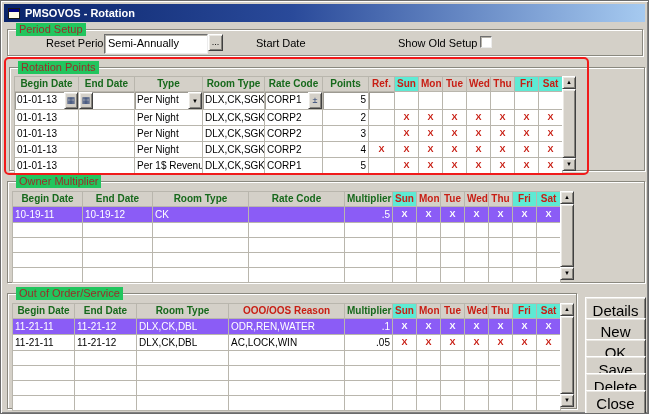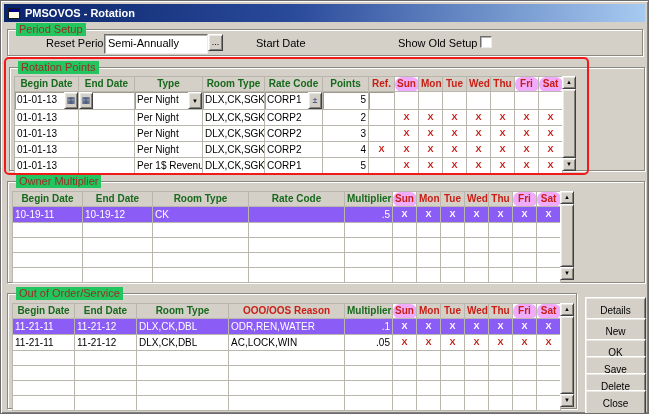--- a/index.html
+++ b/index.html
@@ -20,33 +20,33 @@
   .lbl { position:absolute; font-size:11px; color:#000; white-space:nowrap; }
   .field { position:absolute; background:#ffffff; border:1px solid;
            border-color:#6e6e6e #ececec #ececec #6e6e6e; box-shadow: inset 1px 1px 0 #b5b2aa; }
   .field span { display:block; font-size:11px; line-height:14px; padding:1px 3px; white-space:nowrap; overflow:hidden; }
   .field.gray { background:#d9d5cd; }
   .ellipsis-btn, .btn, .mini-btn, .combo-btn, .vs-btn {
     background:#d4d0c8; border:1px solid; border-color:#ffffff #404040 #404040 #ffffff;
     box-shadow: inset 1px 1px 0 #eae8e3, inset -1px -1px 0 #84827c;
     font-family:inherit; color:#000; padding:0; cursor:default; }
   .ellipsis-btn { position:absolute; width:15px; height:17px; font-size:9px; line-height:9px; }
-  .btn { position:absolute; left:584px; width:61px; height:26px; font-size:10px; }
+  .btn { position:absolute; left:584px; width:61px; height:26px; font-size:15px; }
   .checkbox { position:absolute; width:12px; height:12px; background:#ffffff; border:1px solid;
               border-color:#6e6e6e #ececec #ececec #6e6e6e; box-shadow: inset 1px 1px 0 #b5b2aa; }
   .annotation { position:absolute; border:2px solid #f01a1a; border-radius:5px; z-index:60; pointer-events:none; }
   .grid { position:absolute; border-collapse:collapse; table-layout:fixed; background:#ffffff; }
   .grid th, .grid td { border:1px solid #b9b6ad; padding:0 2px; font-size:10px; white-space:nowrap; overflow:hidden; }
   .grid th { background:#d4d0c8; height:14px; line-height:14px; font-weight:bold; text-align:center; }
   .grid td { height:15px; line-height:15px; color:#000; }
   .rot tbody tr.row td { height:16px; }
   th.grn { color:#17691c; }
   th.red { color:#c81e14; }
   th.day { text-align:center; color:#c81e14; }
-  th.wkend { background:#f0abfc;border-radius:7px; }
+  th.wkend { background:#5eead4; }
   td.day { text-align:center; color:#c81e14; font-weight:bold; font-size:9px; }
   td.num { text-align:right; }
   tr.sel td { background:#8b5cf6; color:#ffffff; }
   tr.sel td.day { color:#ffffff; }
   tr.editrow td { height:17px; padding:0; background:#ffffff; }
   tr.editrow td.ec { box-shadow: inset 1px 1px 0 #9d9a92; }
   .ef { display:flex; align-items:stretch; height:17px; }
   .ev { flex:1; font-size:10px; line-height:16px; padding:0 2px; white-space:nowrap; overflow:hidden; }
   .ev.right { text-align:right; }
   .mini-btn { width:14px; flex:0 0 14px; font-size:9px; line-height:13px; text-align:center; color:#223a6e; }

